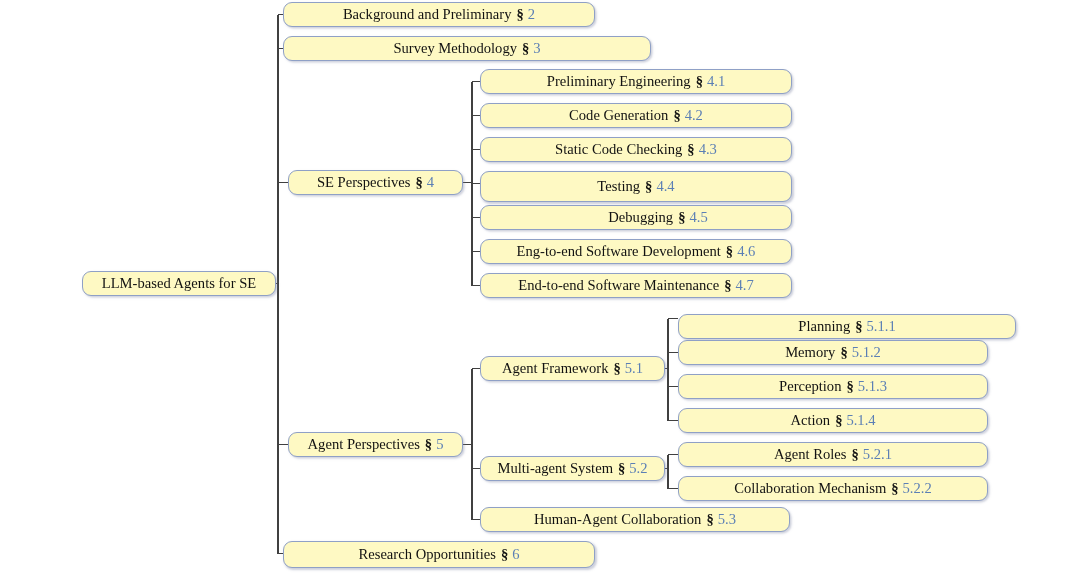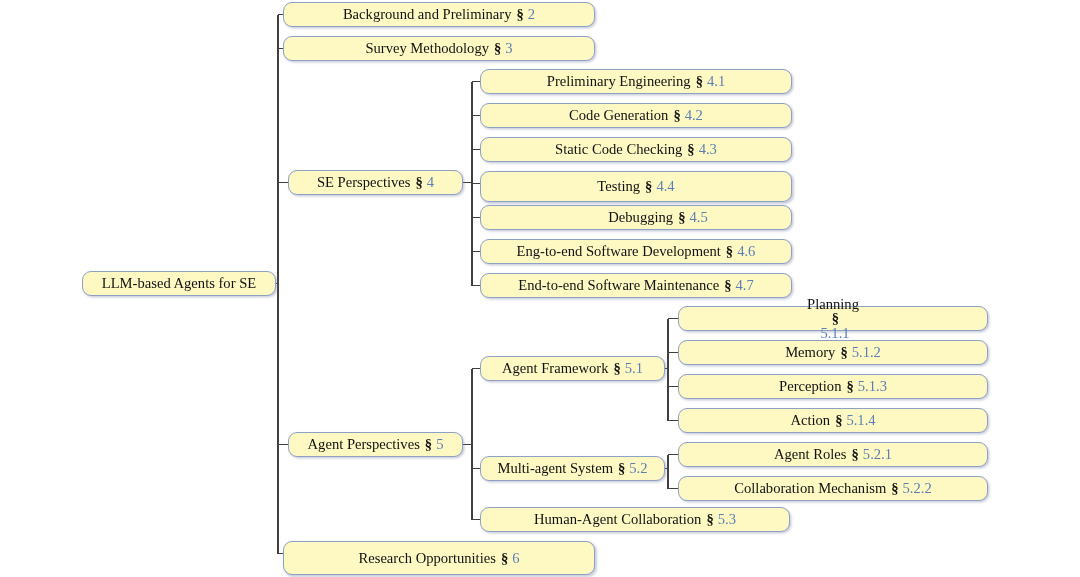--- a/index.html
+++ b/index.html
@@ -103,21 +103,21 @@
   <div class="node" id="root-node" style="left: 82px; top: 271px; width: 194px; height: 25px;">
     <span class="lbl">LLM-based Agents for SE</span>
   </div>
 
   <div id="node-layer">
       <div class="node" style="left: 283px; top: 2px; width: 312px; height: 25px;">
         <span class="lbl">Background and Preliminary</span>
         <span class="sign">§</span>
         <span class="sect">2</span>
       </div>
-      <div class="node" style="left: 283px; top: 36px; width: 312px; height: 25px;">
+      <div class="node" style="left: 283px; top: 36px; width: 368px; height: 25px;">
         <span class="lbl">Survey Methodology</span>
         <span class="sign">§</span>
         <span class="sect">3</span>
       </div>
       <div class="node" style="left: 288px; top: 170px; width: 175px; height: 25px;">
         <span class="lbl">SE Perspectives</span>
         <span class="sign">§</span>
         <span class="sect">4</span>
       </div>
       <div class="node" style="left: 480px; top: 69px; width: 312px; height: 25px;">
@@ -158,21 +158,21 @@
       <div class="node" style="left: 288px; top: 432px; width: 175px; height: 25px;">
         <span class="lbl">Agent Perspectives</span>
         <span class="sign">§</span>
         <span class="sect">5</span>
       </div>
       <div class="node" style="left: 480px; top: 356px; width: 185px; height: 25px;">
         <span class="lbl">Agent Framework</span>
         <span class="sign">§</span>
         <span class="sect">5.1</span>
       </div>
-      <div class="node" style="left: 678px; top: 306px; width: 310px; height: 25px; flex-direction: column;">
+      <div class="node" style="left: 678px; top: 314px; width: 338px; height: 25px;">
         <span class="lbl">Planning</span>
         <span class="sign">§</span>
         <span class="sect">5.1.1</span>
       </div>
       <div class="node" style="left: 678px; top: 340px; width: 310px; height: 25px;">
         <span class="lbl">Memory</span>
         <span class="sign">§</span>
         <span class="sect">5.1.2</span>
       </div>
       <div class="node" style="left: 678px; top: 374px; width: 310px; height: 25px;">
@@ -198,19 +198,19 @@
       <div class="node" style="left: 678px; top: 476px; width: 310px; height: 25px;">
         <span class="lbl">Collaboration Mechanism</span>
         <span class="sign">§</span>
         <span class="sect">5.2.2</span>
       </div>
       <div class="node" style="left: 480px; top: 507px; width: 310px; height: 25px;">
         <span class="lbl">Human-Agent Collaboration</span>
         <span class="sign">§</span>
         <span class="sect">5.3</span>
       </div>
-      <div class="node" style="left: 283px; top: 541px; width: 312px; height: 34px;">
+      <div class="node" style="left: 283px; top: 541px; width: 312px; height: 27px;">
         <span class="lbl">Research Opportunities</span>
         <span class="sign">§</span>
         <span class="sect">6</span>
       </div>
     </div>
 </div>
 
 </body></html>

